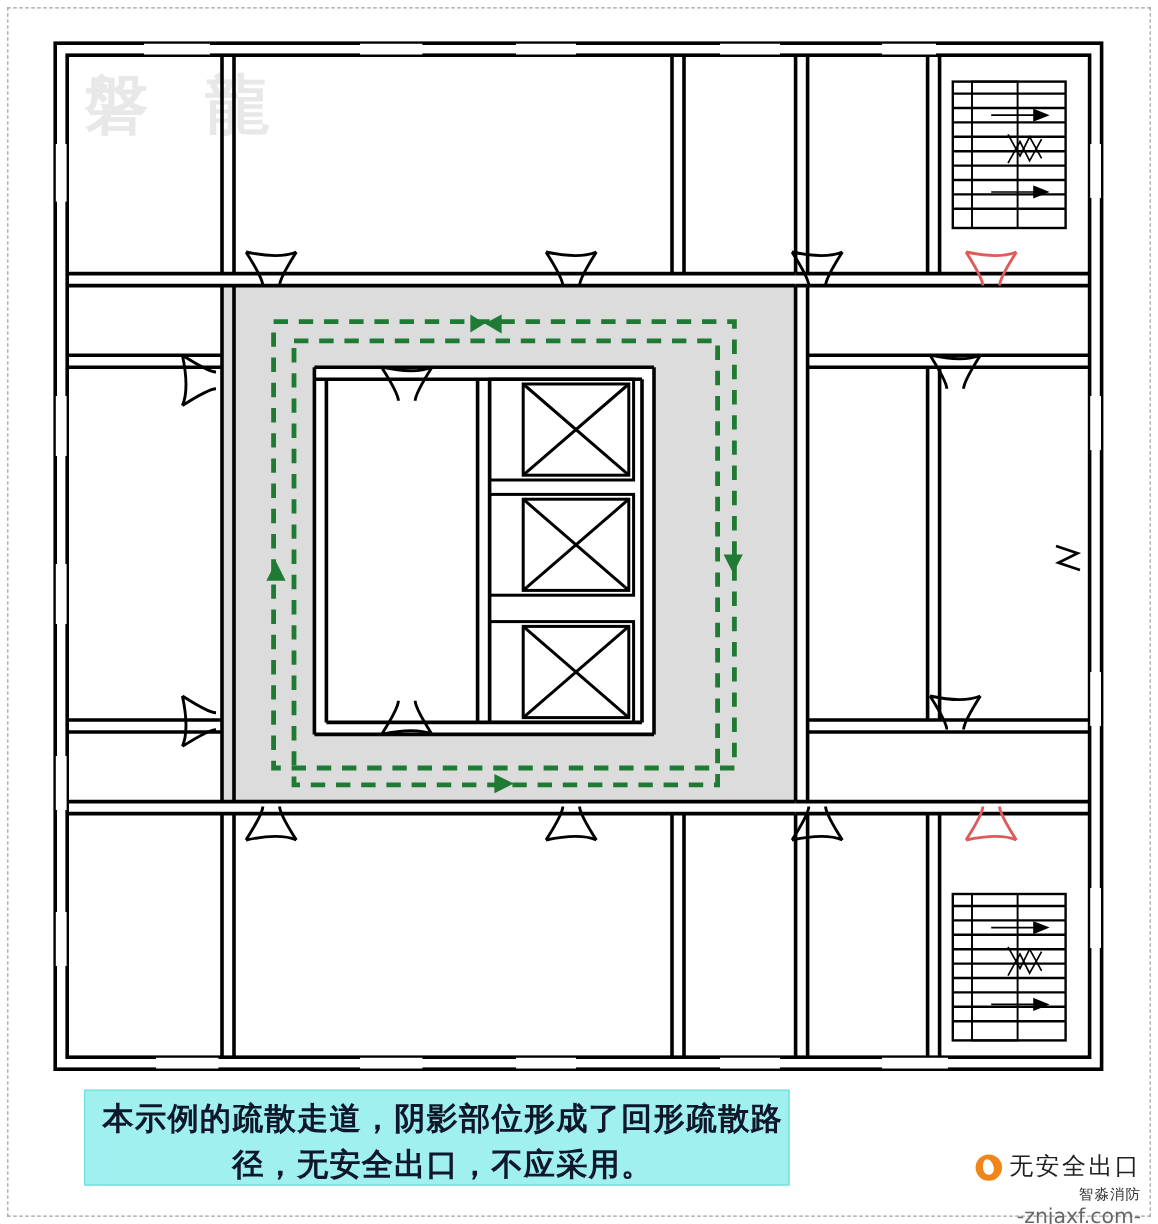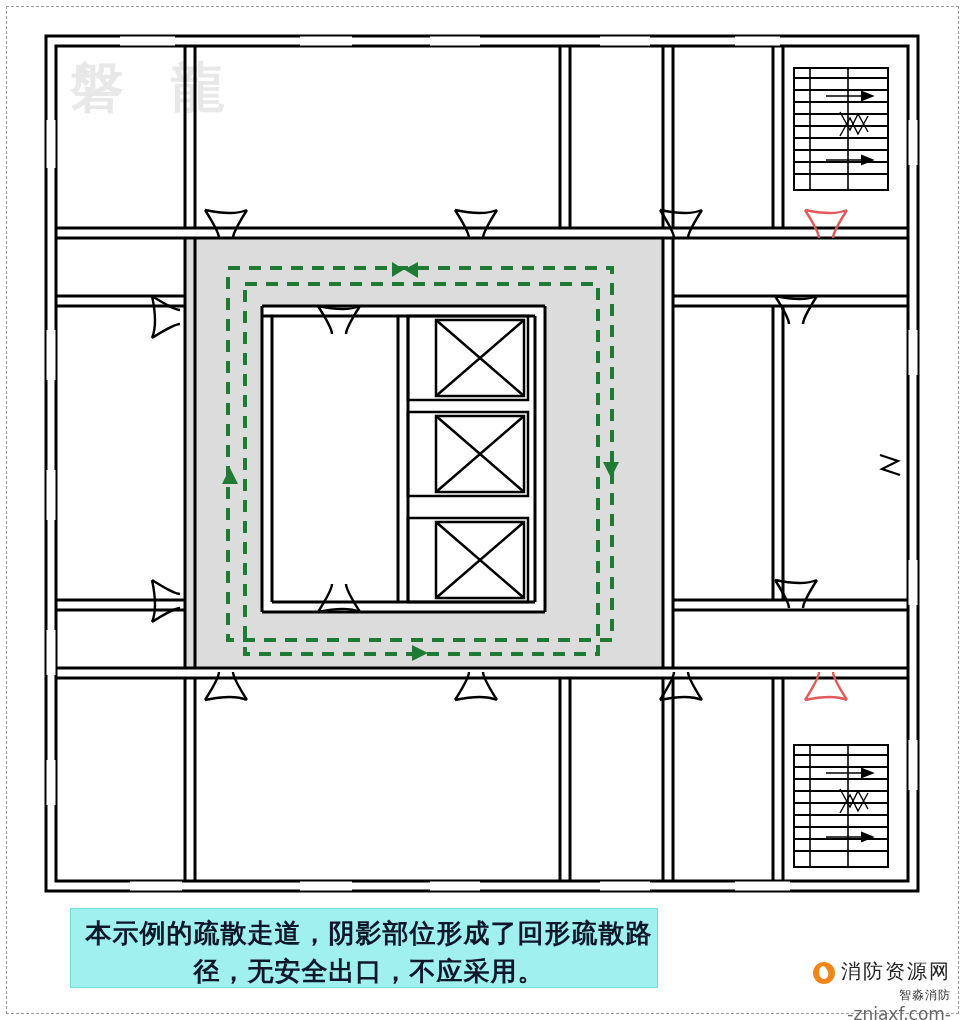--- a/index.html
+++ b/index.html
@@ -327,19 +327,19 @@
       <polygon points="412,645 428,653 412,661"></polygon>
     </g>
 
   </svg>
 
   <div class="caption-box"></div>
   <div class="caption-text">本示例的疏散走道，阴影部位形成了回形疏散路径，无安全出口，不应采用。</div>
 
   <div class="brand">
     <div class="brand-line1">
-      <span class="brand-badge"></span><span>消防资源网</span>
+      <span class="brand-badge"></span><span>无安全出口</span>
     </div>
     <div class="brand-line2">智淼消防</div>
     <div class="brand-url">-znjaxf.com-</div>
   </div>
 
 </div>
 
 </body></html>

